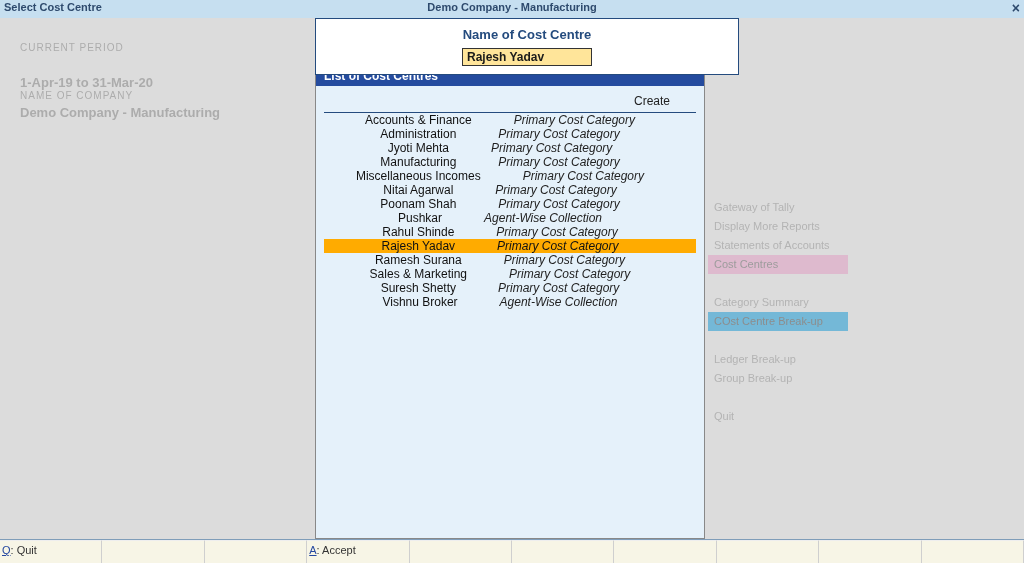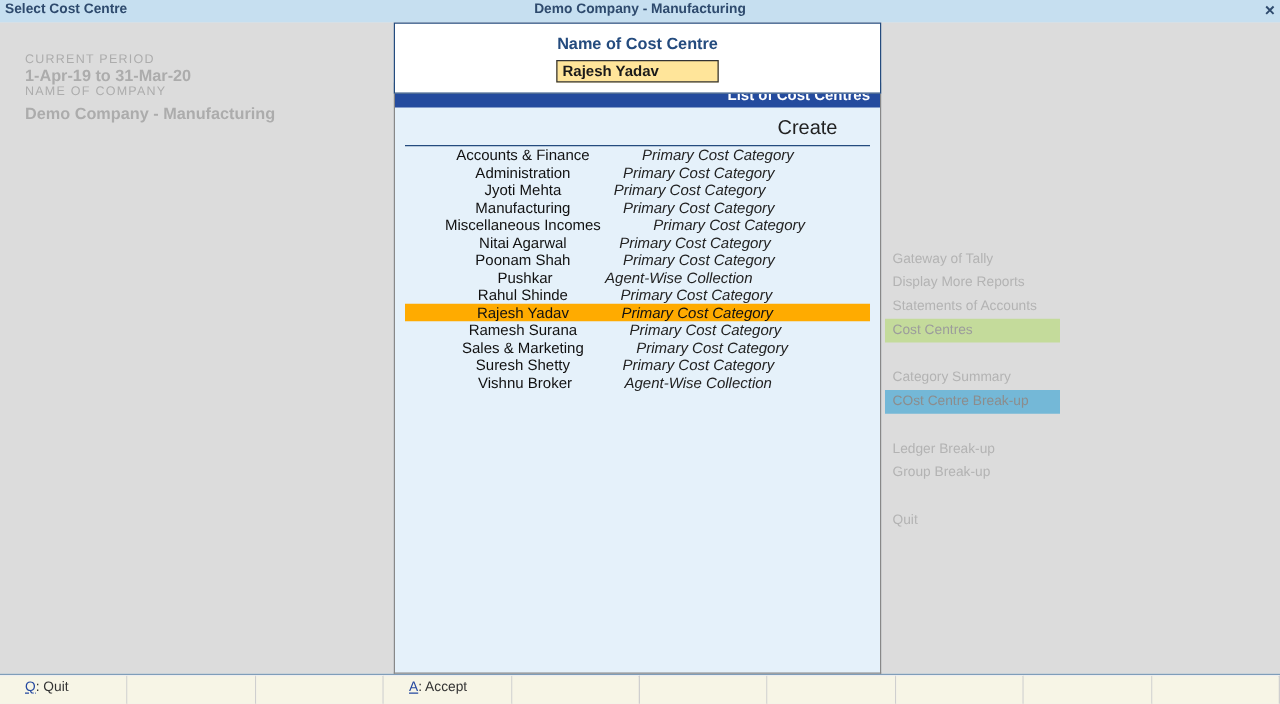--- a/index.html
+++ b/index.html
@@ -10,49 +10,49 @@
   .topbar .title-left { position: absolute; left: 4px; top: 1px; }
   .topbar .title-center { position: absolute; left: 50%; transform: translateX(-50%); top: 1px; }
   .topbar .close { position: absolute; right: 4px; top: 0; font-size: 14px; font-weight: bold; cursor: pointer; }
 
   
   .mask { position: absolute; top: 18px; left: 0; right: 0; bottom: 24px; background: rgba(200,200,200,0.55); }
 
   
   .bg { position: absolute; top: 18px; left: 0; right: 0; bottom: 24px; background: #f4f4f4; padding: 16px 20px; font-size: 12px; color: #8a8a8a; }
   .bg .period-label { font-size: 10px; letter-spacing: 1px; margin-top: 8px; }
-  .bg .period-value { font-size: 13px; font-weight: bold; margin-top: 0; }
+  .bg .period-value { font-size: 13px; font-weight: bold; margin-top: 22px; }
   .bg .company-label { font-size: 10px; letter-spacing: 1px; }
   .bg .company-value { font-size: 13px; font-weight: bold; margin-top: 4px; }
   .bg .day   { position: absolute; right: 560px; top: 44px; font-size: 11px; }
 
   .sidemenu { position: absolute; right: 176px; top: 180px; width: 140px; font-size: 11px; line-height: 15px; color: #999; }
   .sidemenu .menu-item { padding: 2px 6px; }
-  .sidemenu .menu-item.blue-sel { background: #bef264; color: #666; }
+  .sidemenu .menu-item.blue-sel { background: #f9a8d4; color: #666; }
   .sidemenu .menu-item.yellow-sel { background: #0ea5e9; color: #444; }
 
   
-  .popup { position: absolute; left: 315px; top: 18px; width: 390px; background: #ffffff; border: 1px solid #244b7e; font-size: 12px; display: flex; flex-direction: column; z-index: 20; }
+  .popup { position: absolute; left: 315px; top: 18px; width: 424px; background: #ffffff; border: 1px solid #244b7e; font-size: 12px; display: flex; flex-direction: column; z-index: 20; }
   .popup-header { text-align: center; padding: 8px 0 6px; font-weight: bold; font-size: 13px; color: #244b7e; }
   .popup-input-wrap { display: flex; justify-content: center; padding-bottom: 8px; }
   .popup-input { width: 130px; background: #ffe59a; border: 1px solid #333; padding: 1px 4px; font-size: 12px; font-weight: bold; color: #1a1a1a; outline: none; }
 
   .list-pane { position: absolute; left: 315px; top: 66px; width: 390px; background: #e5f1fa; border-left: 1px solid #888; border-right: 1px solid #888; border-bottom: 1px solid #888; bottom: 24px; z-index: 19; }
-  .list-title { background: #244b9e; color: #fff; font-weight: bold; font-size: 12px; padding: 3px 8px; text-align: right; }
-  .list-create { text-align: right; padding: 8px 34px 4px; font-size: 16px; color: #222; }
+  .list-title { background: #244b9e; color: #fff; font-weight: bold; font-size: 12px; padding: 3px 8px; }
+  .list-create { text-align: right; padding: 8px 34px 4px; font-size: 12px; color: #222; }
   .list-rows { border-top: 1px solid #244b7e; margin: 0 8px; }
   .row { display: flex; justify-content: center; padding: 0 24px 0 4px; font-size: 12px; line-height: 14px; }
   .row .name { color: #111; }
   .row .cat  { font-style: italic; color: #222; margin-left: 42px; }
   .row.selected { background: #ffab00; }
   .row.selected .cat, .row.selected .name { color: #111; }
 
   
   .bottombar { position: absolute; left: 0; right: 0; bottom: 0; height: 24px; display: flex; border-top: 1px solid #7f9db9; background: #f4f3ec; }
-  .bottombar .btn { flex: 1; border-right: 1px solid #cfcfcf; border-top: 1px solid #eee; padding: 3px 20px; font-size: 11px; background: #f7f5e6; }
+  .bottombar .btn { flex: 1; border-right: 1px solid #cfcfcf; border-top: 1px solid #eee; padding: 3px 2px; font-size: 11px; background: #f7f5e6; }
   .bottombar .btn:first-child { border-left: none; }
   .bottombar .btn .key { color: #2548a0; text-decoration: underline; }
   .bottombar .btn .lbl { color: #333; }
 
 </style>
 </head>
 <body>
 
 <div class="topbar">
   <span class="title-left">Select Cost Centre</span>

